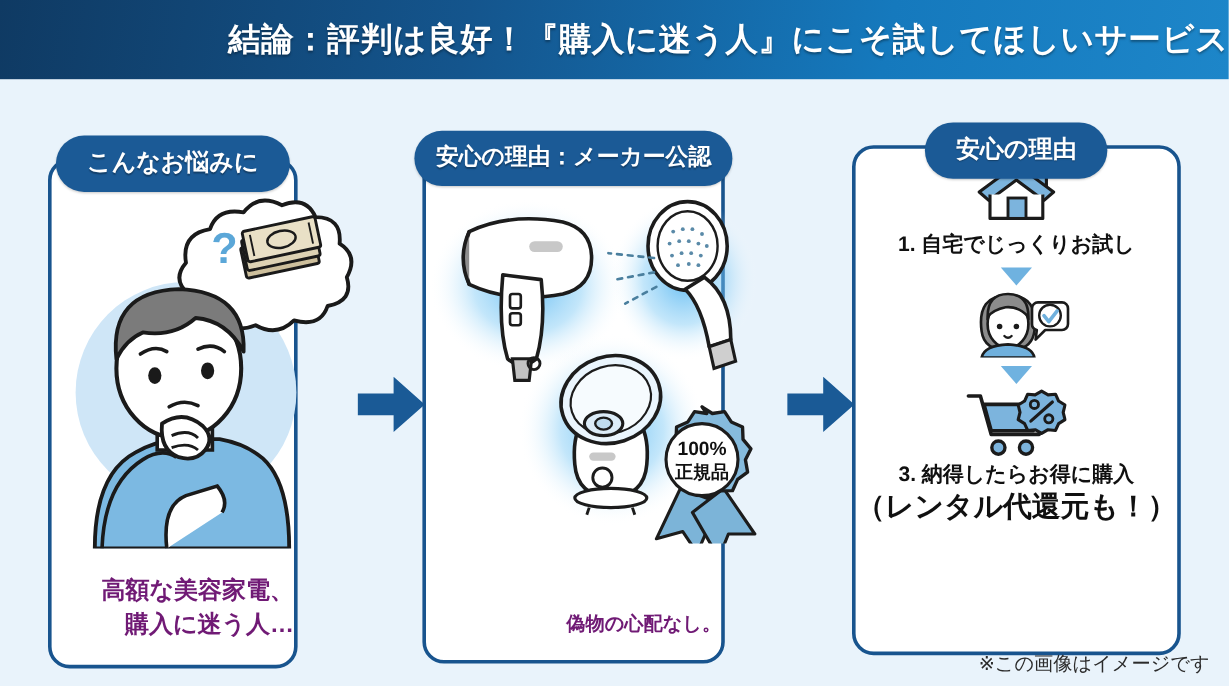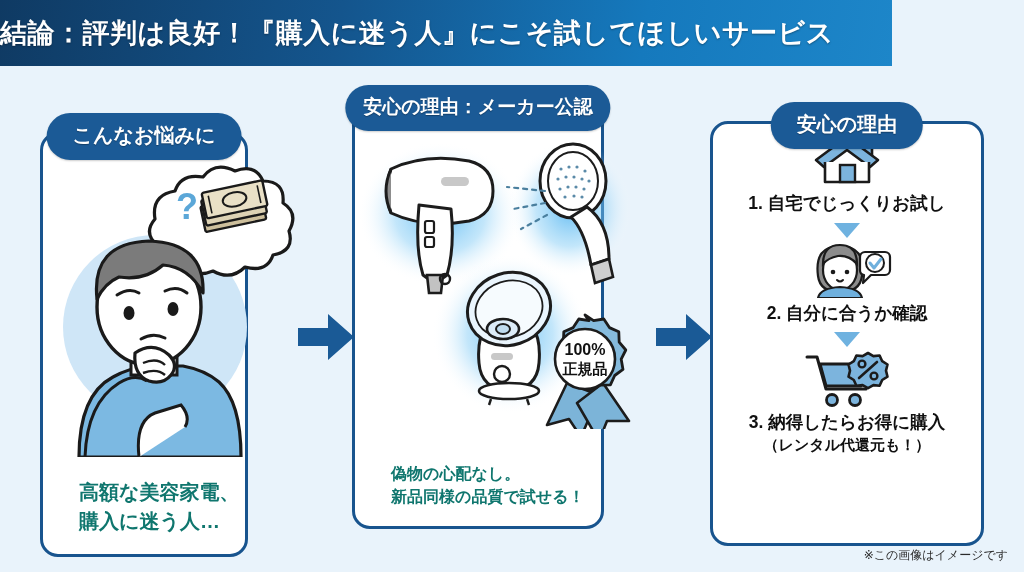--- a/index.html
+++ b/index.html
@@ -12,26 +12,26 @@
     background: #e9f3fb;
     font-family: "Liberation Sans", "DejaVu Sans", sans-serif;
     overflow: hidden;
     position: relative;
   }
 
   
   .header {
     position: absolute;
     left: 0; top: 0;
-    width: 892px;
+    width: 1024px;
     height: 66px;
     background: linear-gradient(100deg, #0f3a63 0%, #14558d 38%, #1579bd 72%, #1d86c9 100%);
     display: flex;
     align-items: center;
-    justify-content: flex-start;
+    justify-content: flex-end;
   }
   .header-title {
     color: #ffffff;
     font-size: 27px;
     font-weight: bold;
     letter-spacing: 0.5px;
     white-space: nowrap;
     text-shadow: 0 1px 2px rgba(0,0,0,.35);
   }
 
@@ -44,21 +44,21 @@
   }
 
   .card {
     position: absolute;
     background: #ffffff;
     border: 3px solid #18548e;
     border-radius: 18px;
     box-sizing: border-box;
   }
   .card.c1 { left: 40px;  top: 66px; width: 208px; height: 425px; }
-  .card.c2 { left: 352px; top: 38px; width: 252px; height: 425px; }
+  .card.c2 { left: 352px; top: 62px; width: 252px; height: 425px; }
   .card.c3 { left: 710px; top: 55px; width: 274px; height: 425px; }
 
   .card-pill {
     position: absolute;
     top: -22px;
     transform: translateX(-50%);
     left: 50%;
     background: #1b5a96;
     color: #ffffff;
     border-radius: 26px;
@@ -77,26 +77,25 @@
     left: 0; top: 22px;
     width: 100%;
     height: 300px;
   }
 
   .card-caption {
     position: absolute;
     left: 0;
     bottom: 18px;
     width: 100%;
-    text-align: left;
-    color: #0f766e;
+    text-align: right;
+    color: #701a75;
     font-size: 20px;
     font-weight: bold;
     line-height: 1.45;
-    padding-left: 36px;
   }
   .card.c2 .card-caption { font-size: 16px; }
 
   
   .big-arrow {
     position: absolute;
     top: 248px;
     width: 56px;
     height: 46px;
   }
@@ -116,35 +115,35 @@
   .step-icon { height: 56px; display: flex; align-items: center; justify-content: center; }
   .step-label {
     color: #101010;
     font-size: 17.5px;
     font-weight: bold;
     white-space: nowrap;
     margin-top: 4px;
     text-align: center;
     line-height: 1.35;
   }
-  .step-sub { font-size: 15px; }
+  .step-sub { font-size: 24px; }
   .down-tri {
     width: 0; height: 0;
     border-left: 13px solid transparent;
     border-right: 13px solid transparent;
     border-top: 15px solid #6fb2e0;
     margin: 7px 0 4px 0;
   }
 
   
   .footnote {
     position: absolute;
     right: 16px;
     bottom: 8px;
-    font-size: 12px;
+    font-size: 16px;
     color: #2b2b2b;
   }
 
   svg { display: block; }
 </style>
 </head>
 <body>
 
 <div class="header">
   <div class="header-title">結論：評判は良好！『購入に迷う人』にこそ試してほしいサービス</div>
@@ -289,21 +288,20 @@
           <path d="M12 -36 l8.6 5.6 l10.2 -1.6 l5.6 8.6 l9.4 4.2 l0.4 10.3 l6.6 7.9 l-4.6 9.2 l1.8 10.2 l-8.3 6.1 l-4.3 9.4 l-10.3 0.2 l-8.8 5.4 l-8.8 -5.4 l-10.3 -0.2 l-4.3 -9.4 l-8.3 -6.1 l1.8 -10.2 l-4.6 -9.2 l6.6 -7.9 l0.4 -10.3 l9.4 -4.2 l5.6 -8.6 l10.2 1.6 z" fill="#86bbdd" stroke="#1c1c1c" stroke-width="2.8" stroke-linejoin="round"></path>
           <circle cx="12" cy="8" r="30" fill="#ffffff" stroke="#1c1c1c" stroke-width="2.6"></circle>
           <text x="12" y="4" text-anchor="middle" font-family="'Liberation Sans', sans-serif" font-size="16" font-weight="bold" fill="#111">100%</text>
           <text x="12" y="23" text-anchor="middle" font-family="'Liberation Sans', sans-serif" font-size="15" font-weight="bold" fill="#111">正規品</text>
         </g>
       </svg>
     </div>
 
     <div class="card-caption">
       <div>偽物の心配なし。</div>
-      <div>新品同様の品質で試せる！</div>
     </div>
   </div>
 
   <div class="big-arrow a2">
     <svg viewBox="0 0 56 46" width="56" height="46" aria-hidden="true">
       <path d="M0 14 H30 V0 L56 23 L30 46 V32 H0 Z" fill="#1a5a96"></path>
     </svg>
   </div>
 
   <div class="card c3">
@@ -329,21 +327,20 @@
           <path d="M21 22 q0 -19 17 -19 q17 0 17 19 q-8 -9 -19 -8 q-10 2 -15 8 z" fill="#8c8c8c" stroke="#1b1b1b" stroke-width="2.2"></path>
           <circle cx="31" cy="30" r="2.3" fill="#1b1b1b"></circle>
           <circle cx="45" cy="30" r="2.3" fill="#1b1b1b"></circle>
           <path d="M35 38 q3 3 6 0" fill="none" stroke="#1b1b1b" stroke-width="2" stroke-linecap="round"></path>
           <path d="M16 56 q2 -10 22 -11 q20 1 22 11 z" fill="#6fb0dd" stroke="#1b1b1b" stroke-width="2.2"></path>
           <path d="M63 10 h20 a5 5 0 0 1 5 5 v13 a5 5 0 0 1 -5 5 h-14 l-8 8 l1 -8 a5 5 0 0 1 -4 -5 v-13 a5 5 0 0 1 5 -5 z" fill="#ffffff" stroke="#1b1b1b" stroke-width="2.2" stroke-linejoin="round"></path>
           <circle cx="73" cy="21" r="9" fill="#ffffff" stroke="#1b1b1b" stroke-width="2"></circle>
           <path d="M68 21 l4 5 l7 -9" fill="none" stroke="#6fb0dd" stroke-width="3" stroke-linecap="round" stroke-linejoin="round"></path>
         </svg>
       </div>
-      <div class="step-label">2. 自分に合うか確認</div>
       <div class="down-tri"></div>
 
       <div class="step-icon">
         <svg viewBox="0 0 84 56" width="84" height="56" aria-hidden="true">
           <path d="M2 6 h10 l9 32 h40" fill="none" stroke="#1b1b1b" stroke-width="3" stroke-linecap="round" stroke-linejoin="round"></path>
           <path d="M15 13 h48 l-7 22 h-35 z" fill="#7cb4dd" stroke="#1b1b1b" stroke-width="3" stroke-linejoin="round"></path>
           <circle cx="27" cy="49" r="5.5" fill="#7cb4dd" stroke="#1b1b1b" stroke-width="2.8"></circle>
           <circle cx="50" cy="49" r="5.5" fill="#7cb4dd" stroke="#1b1b1b" stroke-width="2.8"></circle>
           <path d="M63 2 l5.4 3.1 l6.2 -0.6 l2.6 5.7 l5.3 3.3 l-1.5 6.1 l1.5 6.1 l-5.3 3.3 l-2.6 5.7 l-6.2 -0.6 l-5.4 3.1 l-5.4 -3.1 l-6.2 0.6 l-2.6 -5.7 l-5.3 -3.3 l1.5 -6.1 l-1.5 -6.1 l5.3 -3.3 l2.6 -5.7 l6.2 0.6 z" fill="#7cb4dd" stroke="#1b1b1b" stroke-width="2.6" stroke-linejoin="round"></path>
           <circle cx="57" cy="13" r="3.4" fill="none" stroke="#1b1b1b" stroke-width="2.4"></circle>

